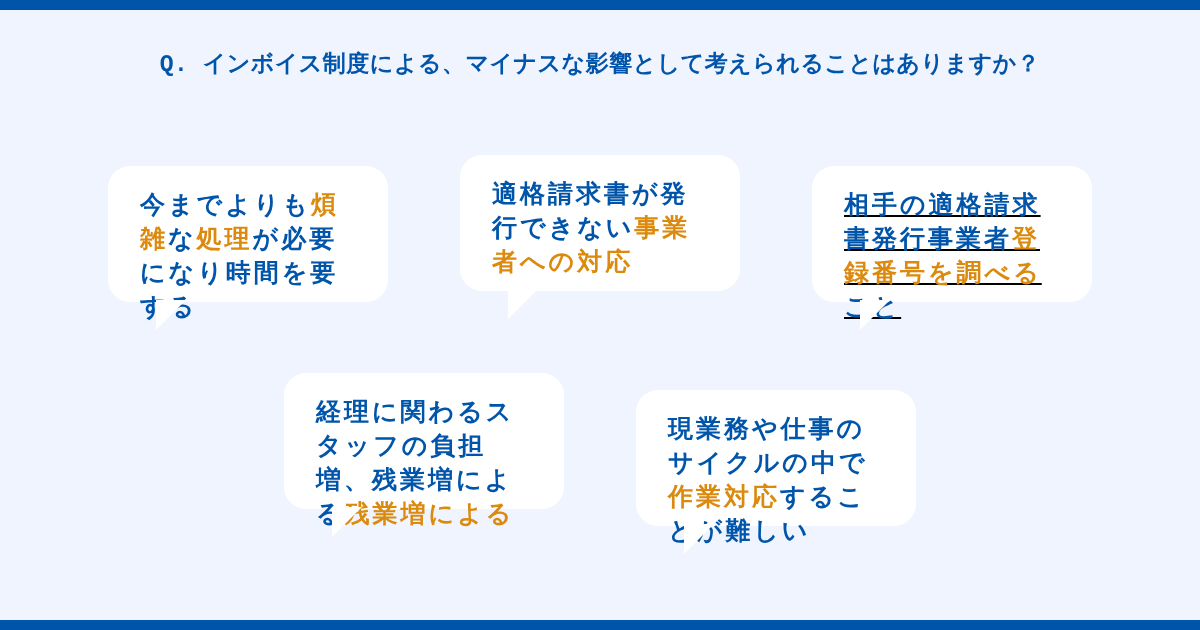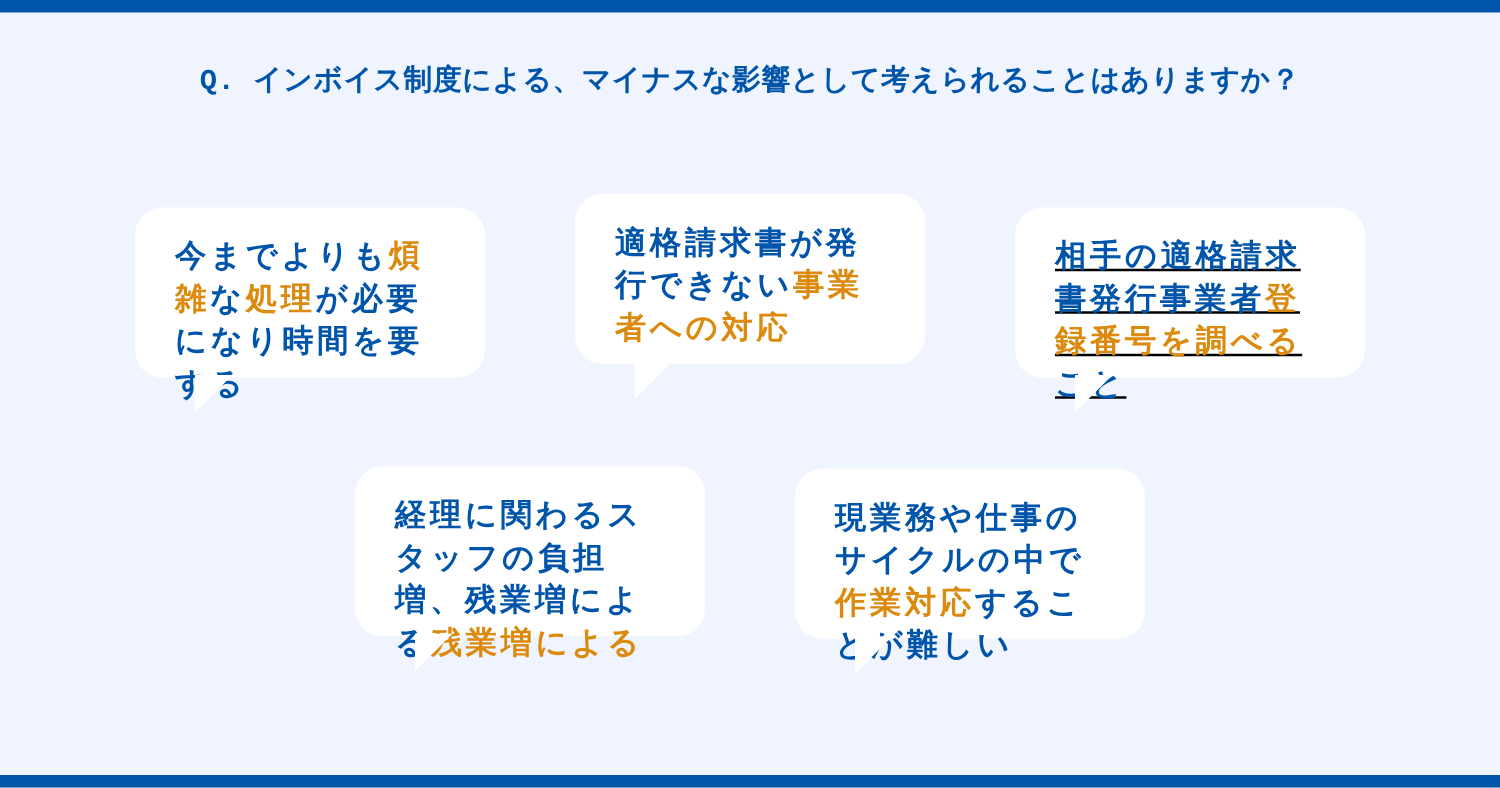--- a/index.html
+++ b/index.html
@@ -65,21 +65,21 @@
       word-break: break-all;
     }
     .bubble .hl {
       color: #DB8A0E;
     }
 
     #b1 { left: 108px; top: 166px; }
     #b2 { left: 460px; top: 155px; }
     #b3 { left: 812px; top: 166px; text-decoration: underline; }
     #b4 { left: 284px; top: 373px; }
-    #b5 { left: 636px; top: 375px; }
+    #b5 { left: 636px; top: 390px; }
   </style>
 </head>
 <body>
 
 <div class="bar-top"></div>
 
 <div class="question">Q. インボイス制度による、マイナスな影響として考えられることはありますか？</div>
 
 <div class="bubble" id="b1">
   <div class="text"><span>今までよりも</span><span class="hl">煩雑</span><span>な</span><span class="hl">処理</span><span>が必要になり時間を要する</span></div>

